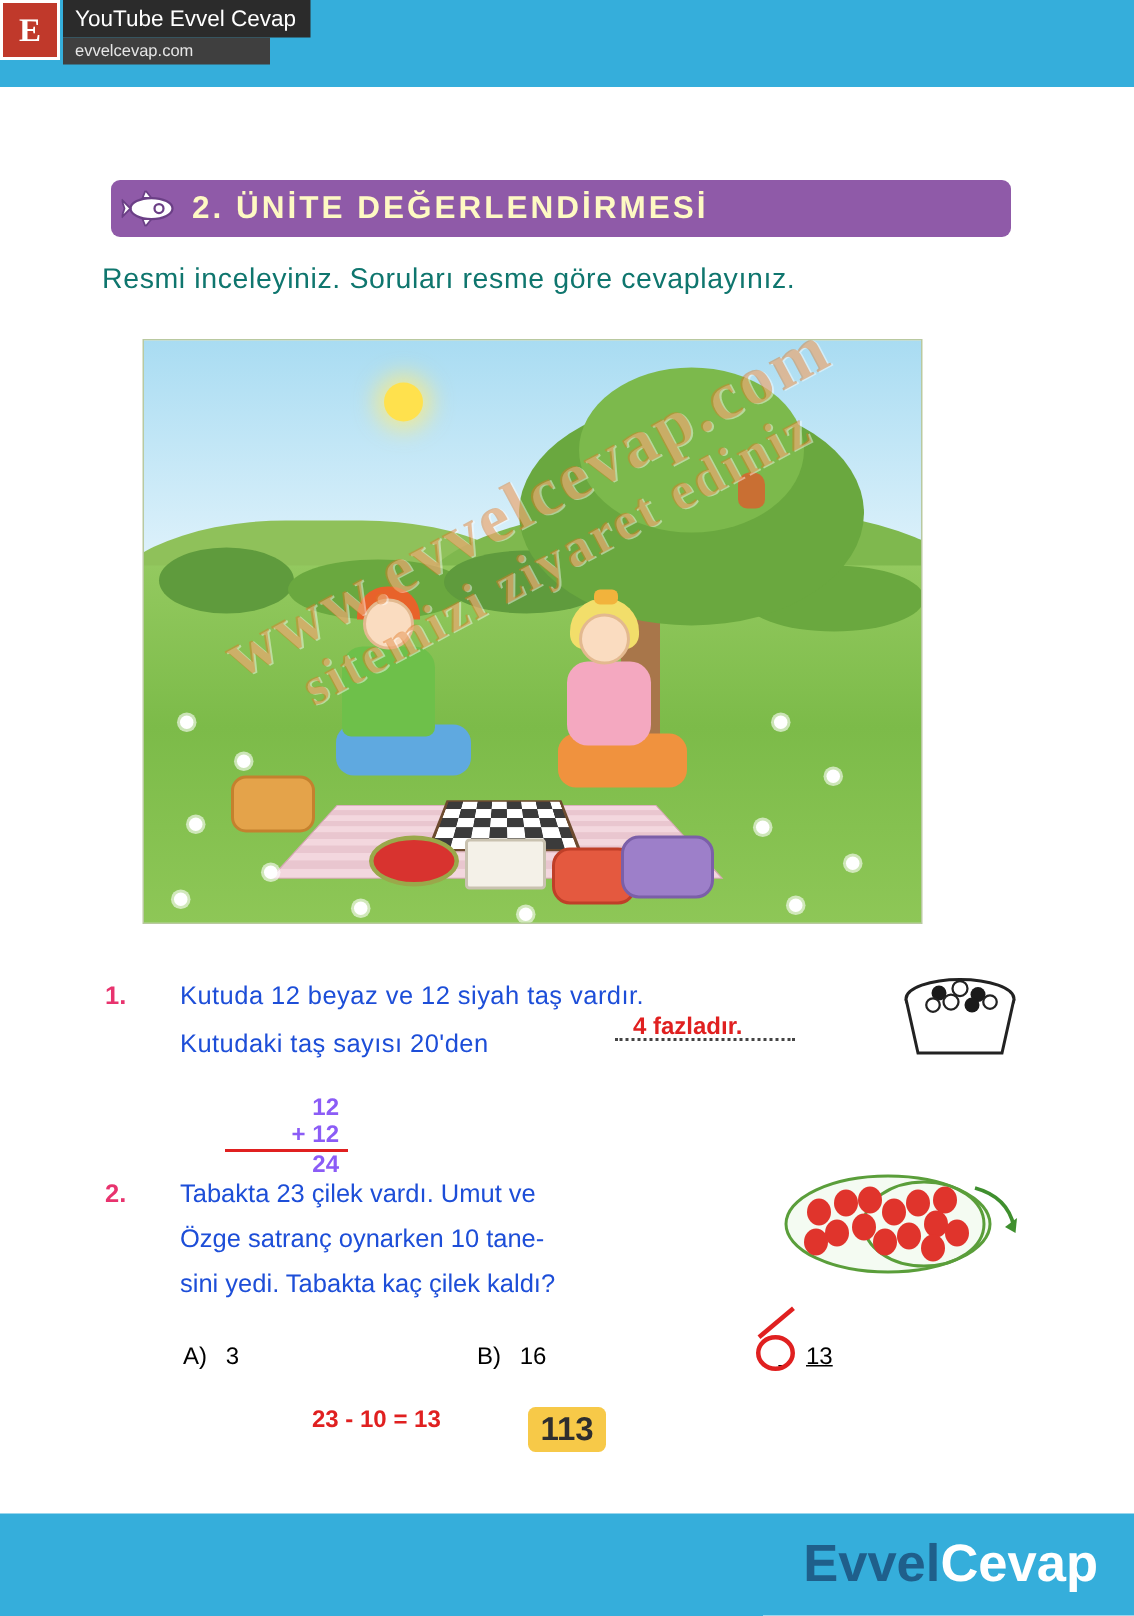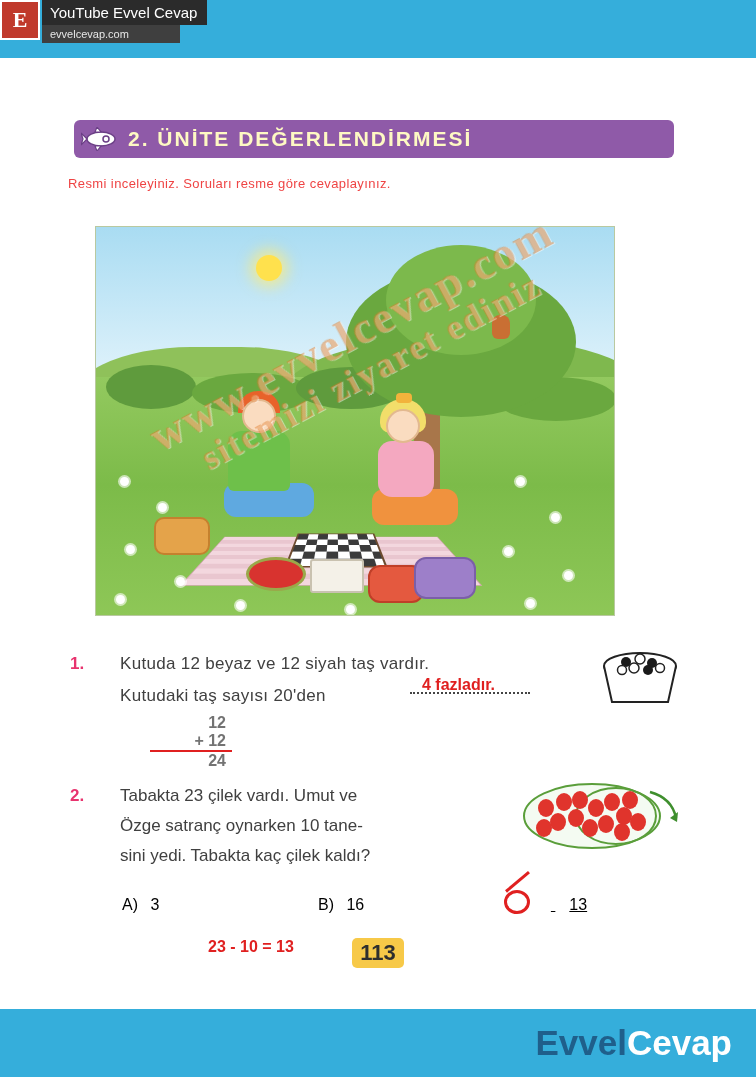--- a/index.html
+++ b/index.html
@@ -58,21 +58,21 @@
   .unit-banner .rocket {
     width:54px; display:flex; align-items:center; justify-content:center;
   }
   .unit-title {
     color:#fef9c3; font-size:21px; font-weight:bold; letter-spacing:2px;
     font-family:Liberation Sans, sans-serif;
   }
 
   .instruction {
     position:absolute; left:68px; top:118px;
-    font-size:13px; color:#ef4444; letter-spacing:.4px;
+    font-size:19px; color:#0f766e; letter-spacing:.4px;
   }
 
   
   .illus {
     position:absolute; left:95px; top:168px; width:520px; height:390px;
     border:1px solid #b9c9a0; overflow:hidden;
     background:linear-gradient(#bfe6f7 0%, #d8f0fb 38%, #9ccc6a 38.5%, #7fbf4f 100%);
   }
   .sky { position:absolute; left:0; top:0; width:100%; height:150px;
          background:linear-gradient(#a9dcf2, #dff2fb); }
@@ -145,45 +145,45 @@
     font-weight:bold;
     color:rgba(224,120,36,.45);
     text-shadow:1px 1px 0 rgba(255,255,255,.45);
     pointer-events:none; z-index:30;
     text-align:center; line-height:1.05;
   }
   .wm .l1 { font-size:46px; letter-spacing:2px; }
   .wm .l2 { font-size:36px; letter-spacing:2px; }
 
   
-  .q { position:absolute; font-size:17px; color:#404040; }
+  .q { position:absolute; font-size:17px; color:#1d4ed8; }
   .qnum { position:absolute; color:#e8336e; font-size:17px; font-weight:bold; }
   .q1-l1 { left:120px; top:596px; letter-spacing:.3px; }
   .q1-l2 { left:120px; top:628px; letter-spacing:.3px; }
   .q1-dots { position:absolute; left:410px; top:634px; width:120px;
              border-bottom:2px dotted #444; }
   .answer-red {
     position:absolute; color:#e02020; font-size:16px; font-weight:bold;
   }
   .a1 { left:422px; top:618px; }
 
   
   .sum {
-    position:absolute; left:150px; top:656px; width:82px;
-    color:#737373; font-size:16px; font-weight:bold; text-align:right;
+    position:absolute; left:150px; top:672px; width:82px;
+    color:#8b5cf6; font-size:16px; font-weight:bold; text-align:right;
   }
   .sum .row { padding-right:6px; }
   .sum .line { border-bottom:2px solid #e02020; }
 
   .q2-l1 { left:120px; top:728px; }
   .q2-l2 { left:120px; top:758px; }
   .q2-l3 { left:120px; top:788px; }
   .opt-a { position:absolute; left:122px; top:838px; }
   .opt-b { position:absolute; left:318px; top:838px; }
-  .opt-c { position:absolute; left:534px; top:838px;text-decoration:underline; }
+  .opt-c { position:absolute; left:502px; top:838px;text-decoration:underline; }
   .circle-mark {
     position:absolute; left:504px; top:832px; width:26px; height:24px;
     border:3px solid #e02020; border-radius:50%;
   }
   .slash {
     position:absolute; left:506px; top:832px; width:30px; height:3px;
     background:#e02020; transform:rotate(-40deg); transform-origin:left center;
   }
   .a2 { left:208px; top:880px; }
 

